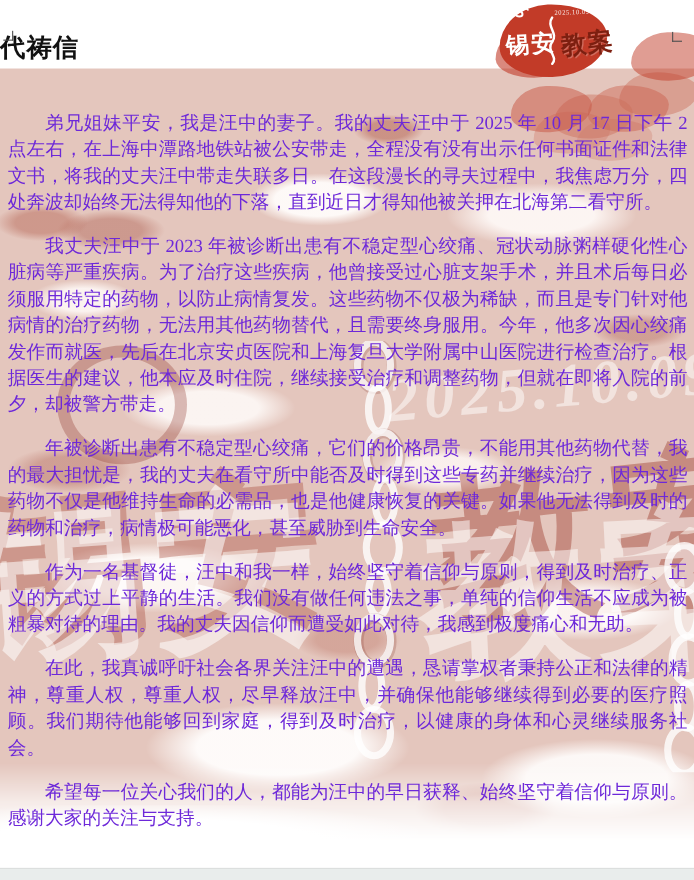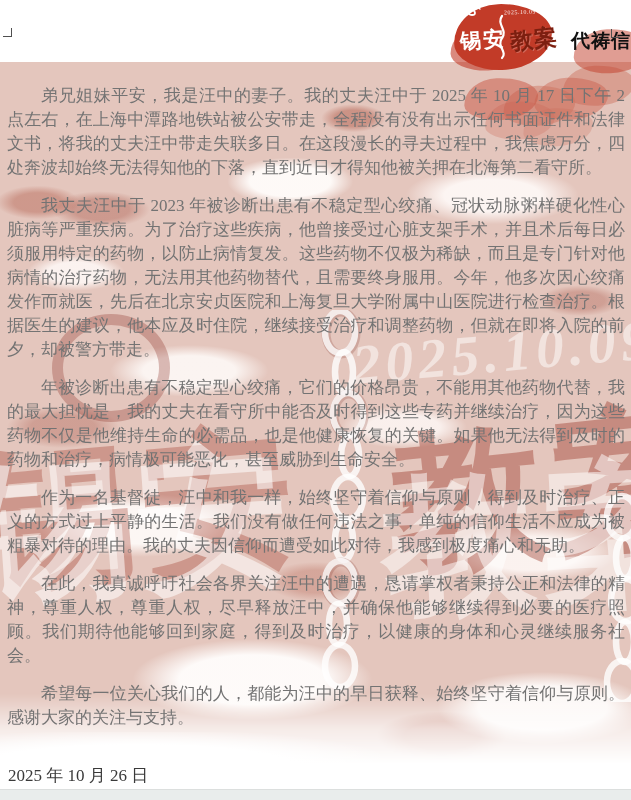--- a/index.html
+++ b/index.html
@@ -107,31 +107,31 @@
   .stamp-ribbon{position:absolute;left:56px;top:14px;}
 
   
   .mark{position:absolute;width:8px;height:8px;z-index:4;}
   .mark-left {left:3px;top:28px;border-right:1.5px solid #4f4f4f;border-bottom:1.5px solid #4f4f4f;}
   .mark-right{left:611px;top:29px;border-left:1.5px solid #4f4f4f;border-bottom:1.5px solid #4f4f4f;}
 
   
   .title{
     position:absolute;left:0;top:28px;width:631px;
-    margin:0;text-align:right;
-    font-size:19px;font-weight:bold;color:#111;
+    margin:0;text-align:left;
+    font-size:23px;font-weight:bold;color:#111;
     letter-spacing:1px;z-index:3;
   }
   .content{
     position:absolute;left:7px;top:84px;width:618px;z-index:3;
   }
   .content p{
-    margin:0 0 14px 0;
+    margin:16px 0 14px 0;
     font-size:17px;line-height:24px;
-    color:#737373;
+    color:#6d28d9;
     text-indent:2em;
     text-align:justify;
     text-justify:inter-character;
   }
   .date-line{
     position:absolute;left:8px;top:764px;z-index:3;
     font-size:17px;color:#3a3a3a;
   }
   .bottom-strip{
     position:absolute;left:0;top:789px;width:631px;height:11px;
@@ -200,16 +200,15 @@
 
   <div class="content">
     <p>弟兄姐妹平安，我是汪中的妻子。我的丈夫汪中于 2025 年 10 月 17 日下午 2 点左右，在上海中潭路地铁站被公安带走，全程没有没有出示任何书面证件和法律文书，将我的丈夫汪中带走失联多日。在这段漫长的寻夫过程中，我焦虑万分，四处奔波却始终无法得知他的下落，直到近日才得知他被关押在北海第二看守所。</p>
     <p>我丈夫汪中于 2023 年被诊断出患有不稳定型心绞痛、冠状动脉粥样硬化性心脏病等严重疾病。为了治疗这些疾病，他曾接受过心脏支架手术，并且术后每日必须服用特定的药物，以防止病情复发。这些药物不仅极为稀缺，而且是专门针对他病情的治疗药物，无法用其他药物替代，且需要终身服用。今年，他多次因心绞痛发作而就医，先后在北京安贞医院和上海复旦大学附属中山医院进行检查治疗。根据医生的建议，他本应及时住院，继续接受治疗和调整药物，但就在即将入院的前夕，却被警方带走。</p>
     <p>年被诊断出患有不稳定型心绞痛，它们的价格昂贵，不能用其他药物代替，我的最大担忧是，我的丈夫在看守所中能否及时得到这些专药并继续治疗，因为这些药物不仅是他维持生命的必需品，也是他健康恢复的关键。如果他无法得到及时的药物和治疗，病情极可能恶化，甚至威胁到生命安全。</p>
     <p>作为一名基督徒，汪中和我一样，始终坚守着信仰与原则，得到及时治疗、正义的方式过上平静的生活。我们没有做任何违法之事，单纯的信仰生活不应成为被粗暴对待的理由。我的丈夫因信仰而遭受如此对待，我感到极度痛心和无助。</p>
     <p>在此，我真诚呼吁社会各界关注汪中的遭遇，恳请掌权者秉持公正和法律的精神，尊重人权，尊重人权，尽早释放汪中，并确保他能够继续得到必要的医疗照顾。我们期待他能够回到家庭，得到及时治疗，以健康的身体和心灵继续服务社会。</p>
     <p>希望每一位关心我们的人，都能为汪中的早日获释、始终坚守着信仰与原则。感谢大家的关注与支持。</p>
   </div>
 
-  <div class="date-line">2025 年 10 月 26 日</div>
 
   <div class="bottom-strip"></div>
 </div>
 
 </body></html>

